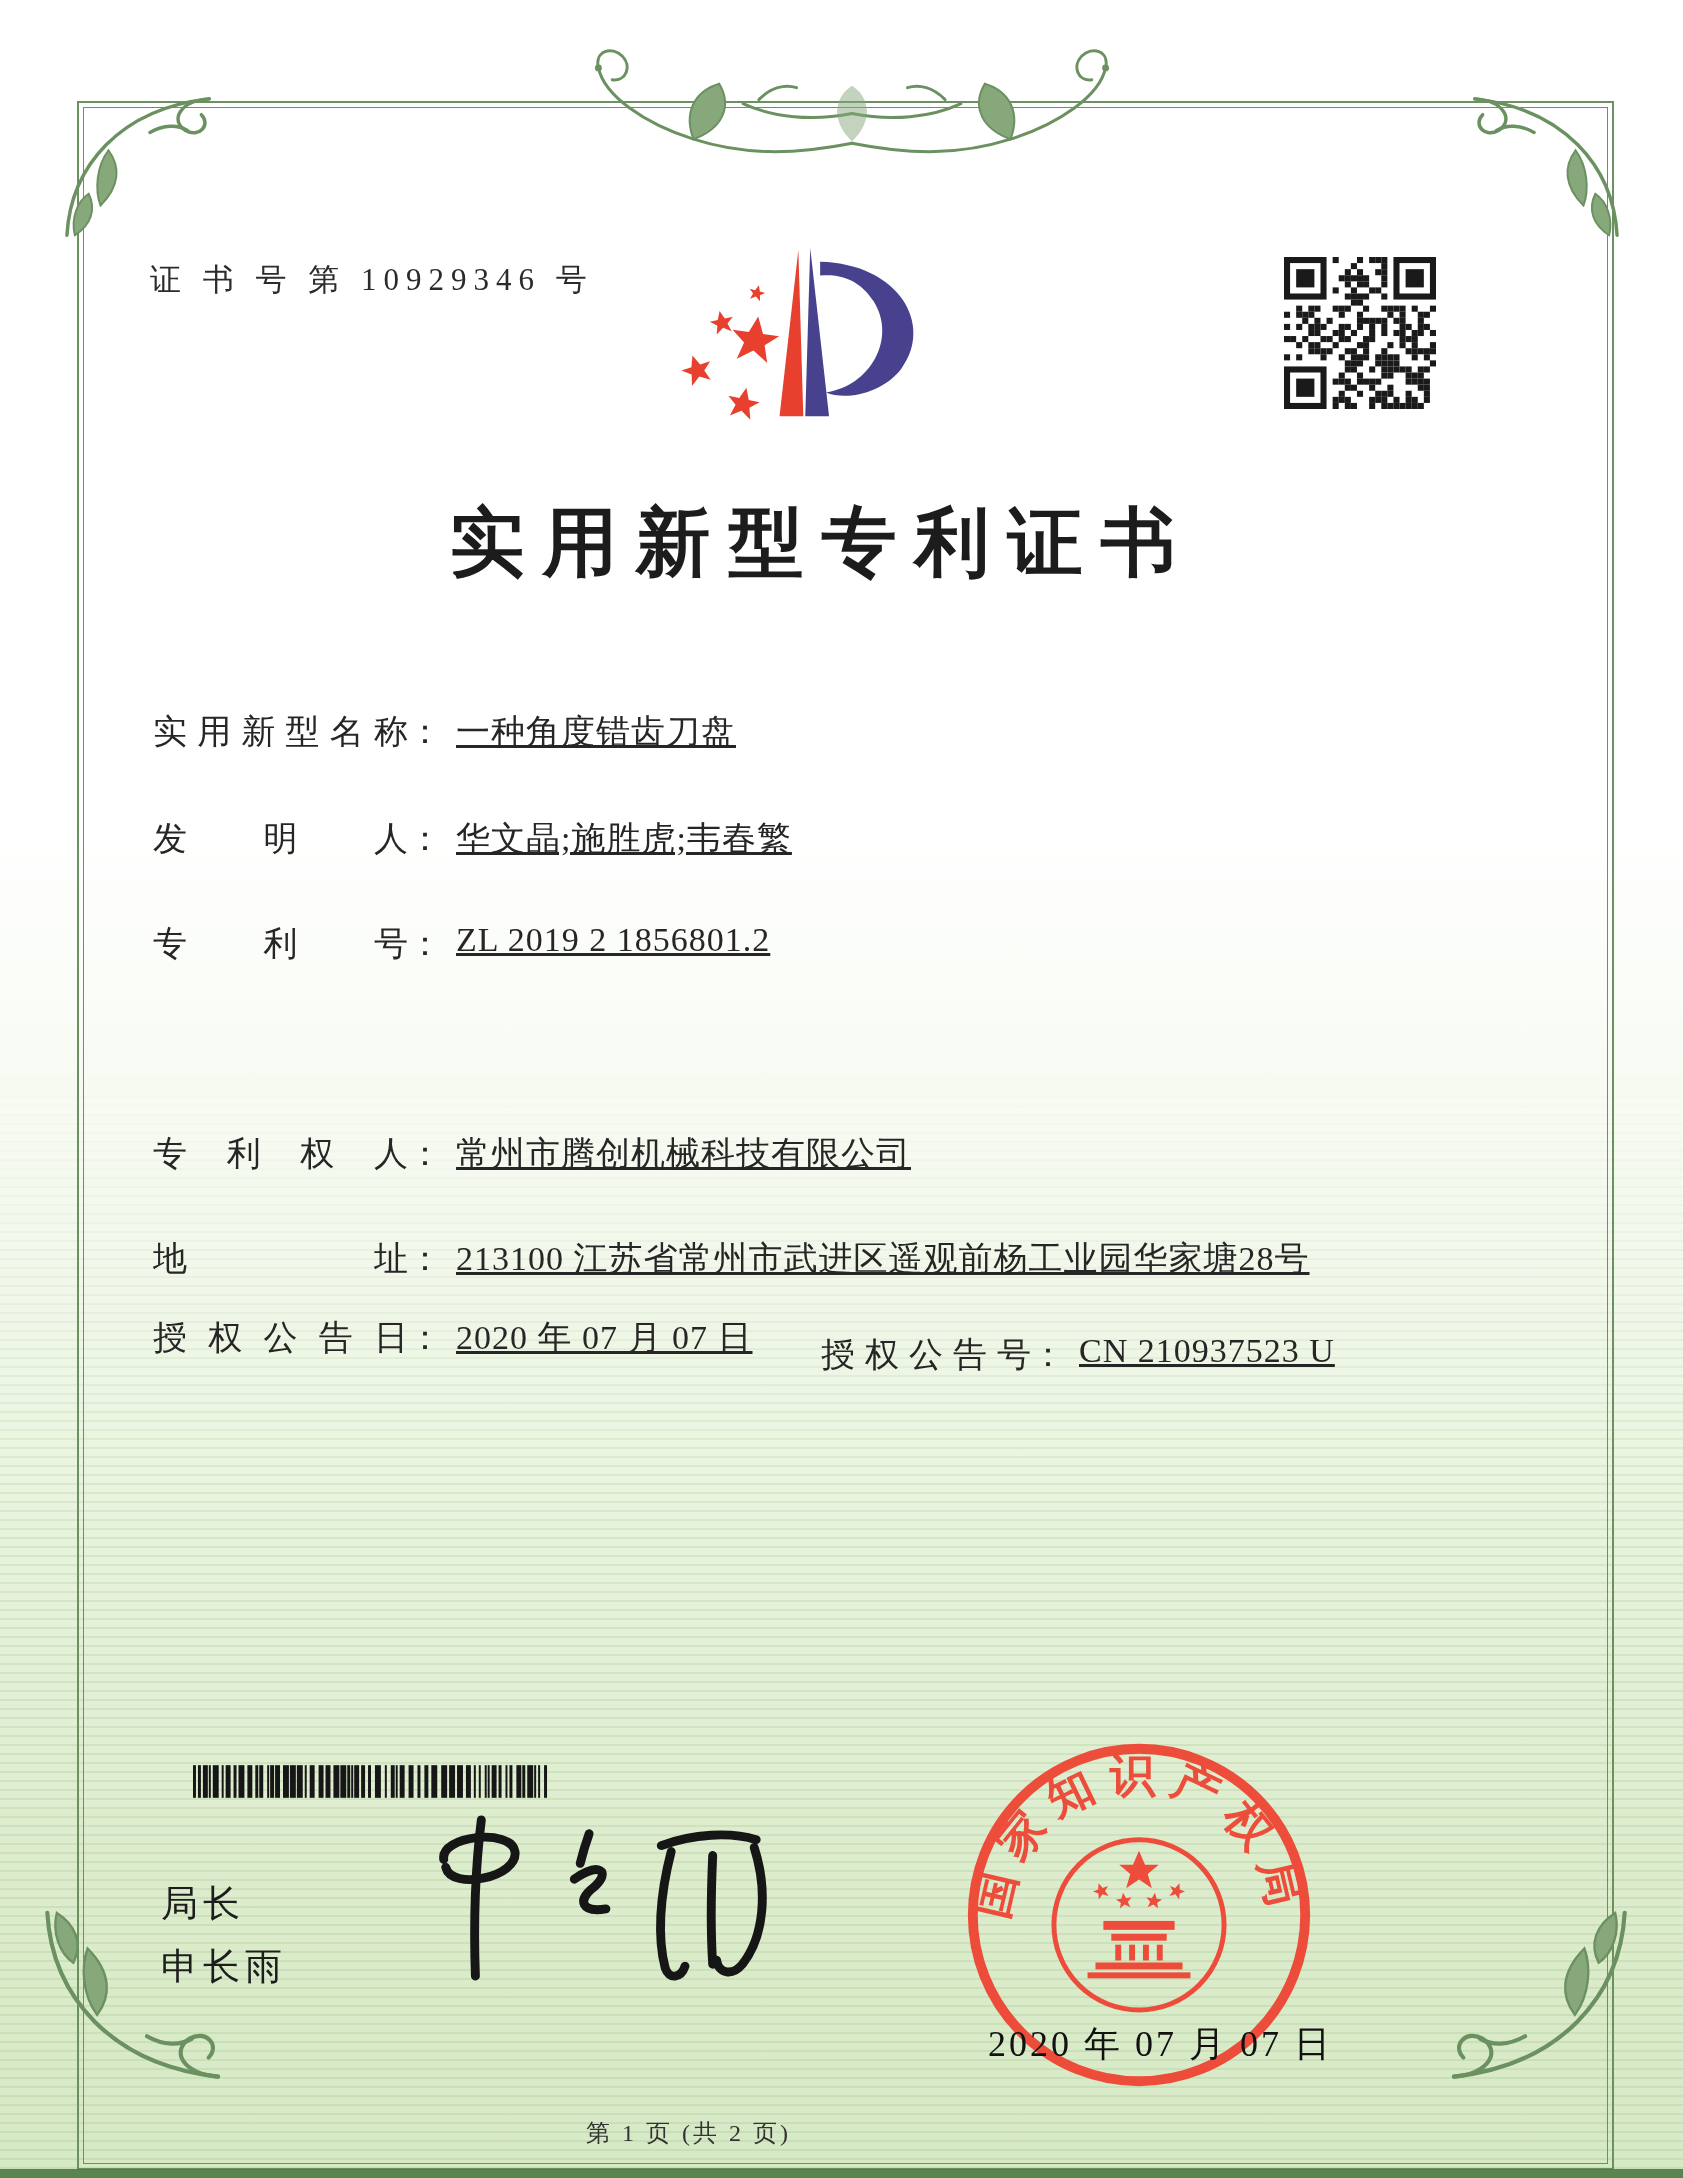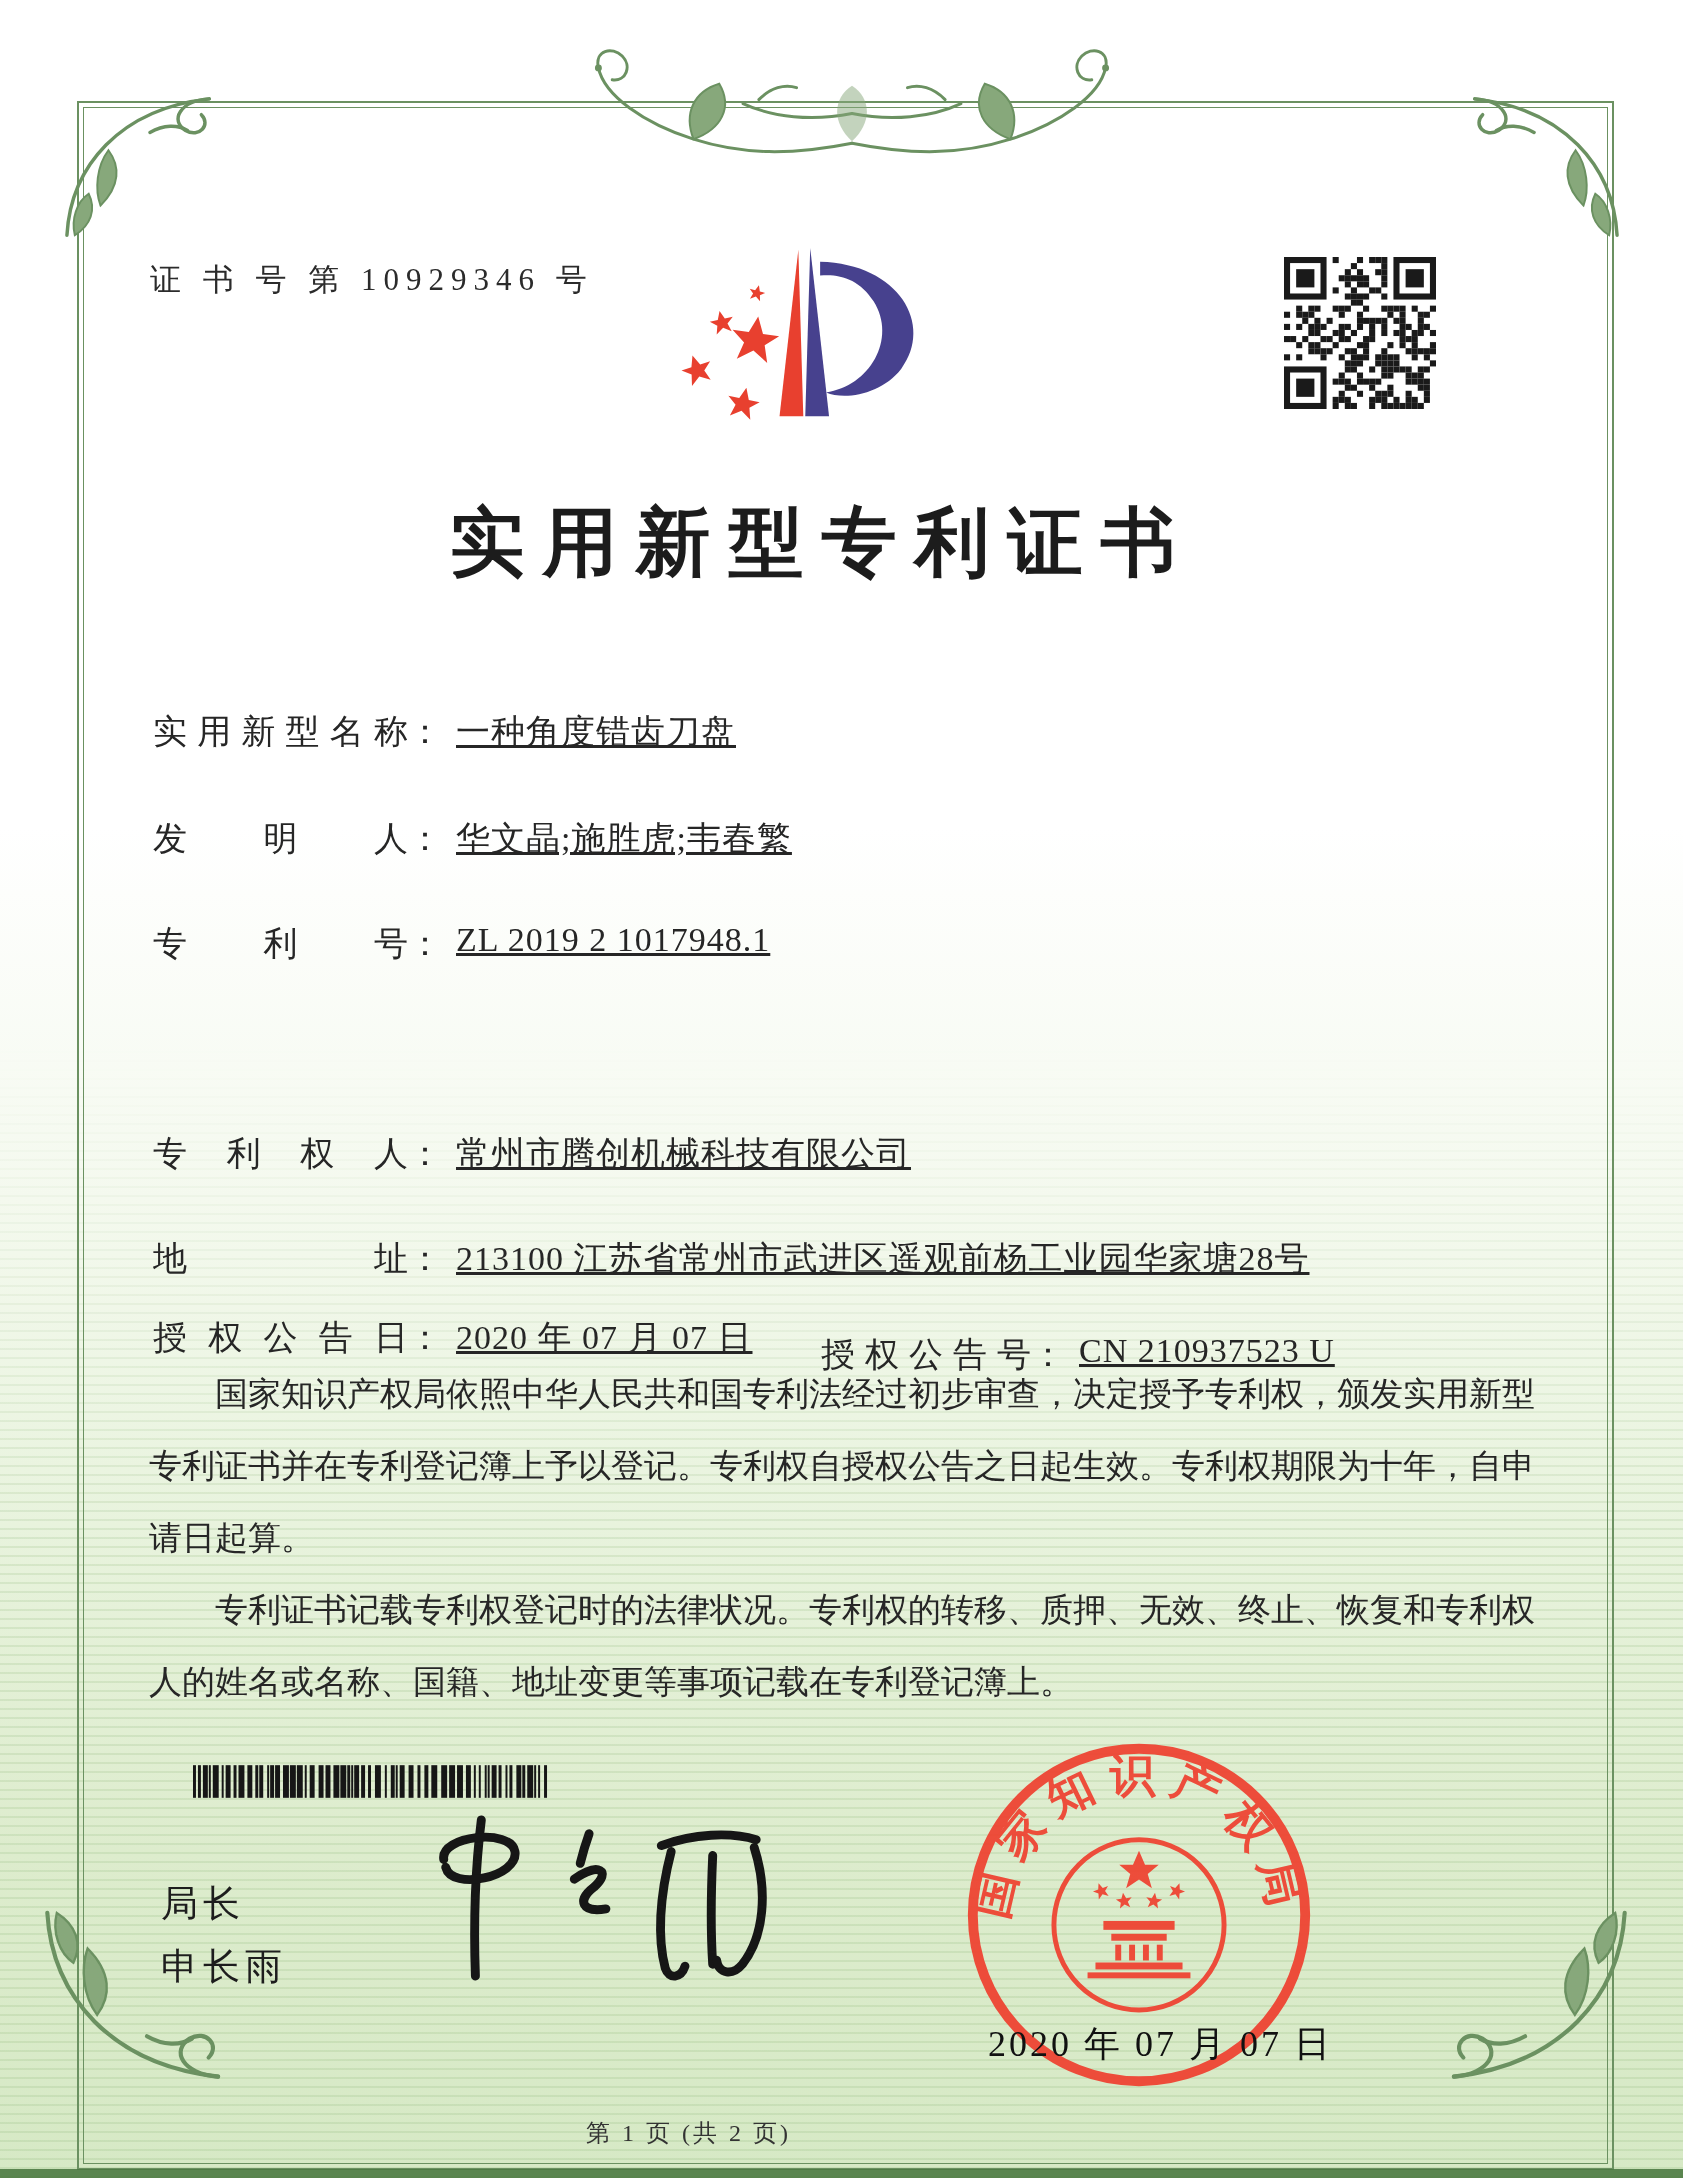--- a/index.html
+++ b/index.html
@@ -355,39 +355,35 @@
 
   <div class="doc-title">实用新型专利证书</div>
 
   <div class="frow" style="top:709px">
     <span class="flabel">实用新型名称</span><span class="fcolon">：</span><span class="fvalue">一种角度错齿刀盘</span>
   </div>
   <div class="frow" style="top:816px">
     <span class="flabel">发明人</span><span class="fcolon">：</span><span class="fvalue">华文晶;施胜虎;韦春繁</span>
   </div>
   <div class="frow" style="top:921px">
-    <span class="flabel">专利号</span><span class="fcolon">：</span><span class="fvalue">ZL 2019 2 1017948.1</span>
+    <span class="flabel">专利号</span><span class="fcolon">：</span><span class="fvalue">ZL 2019 2 1856801.2</span>
   </div>
   <div class="frow" style="top:1131px">
     <span class="flabel">专利权人</span><span class="fcolon">：</span><span class="fvalue">常州市腾创机械科技有限公司</span>
   </div>
   <div class="frow" style="top:1236px">
     <span class="flabel">地址</span><span class="fcolon">：</span><span class="fvalue">213100  江苏省常州市武进区遥观前杨工业园华家塘28号</span>
   </div>
   <div class="frow" style="top:1315px">
     <span class="flabel">授权公告日</span><span class="fcolon">：</span><span class="fvalue">2020 年 07 月 07 日</span>
     <span class="fpair2">
       <span class="flabel">授权公告号</span><span class="fcolon">：</span><span class="fvalue">CN 210937523 U</span>
     </span>
   </div>
 
-  <div class="body-text">
-    <p>国家知识产权局依照中华人民共和国专利法经过初步审查，决定授予专利权，颁发实用新型专利证书并在专利登记簿上予以登记。专利权自授权公告之日起生效。专利权期限为十年，自申请日起算。</p>
-    <p>专利证书记载专利权登记时的法律状况。专利权的转移、质押、无效、终止、恢复和专利权人的姓名或名称、国籍、地址变更等事项记载在专利登记簿上。</p>
-  </div>
 
   <div class="barcode">
     <svg viewBox="0 0 360 33" width="356" height="33">
         <g id="bc-bars" fill="#161616">
           <rect x="0" y="0" width="3" height="33"></rect>
           <rect x="5" y="0" width="3" height="33"></rect>
           <rect x="10" y="0" width="5" height="33"></rect>
           <rect x="16" y="0" width="2" height="33"></rect>
           <rect x="20" y="0" width="6" height="33"></rect>
           <rect x="29" y="0" width="2" height="33"></rect>

